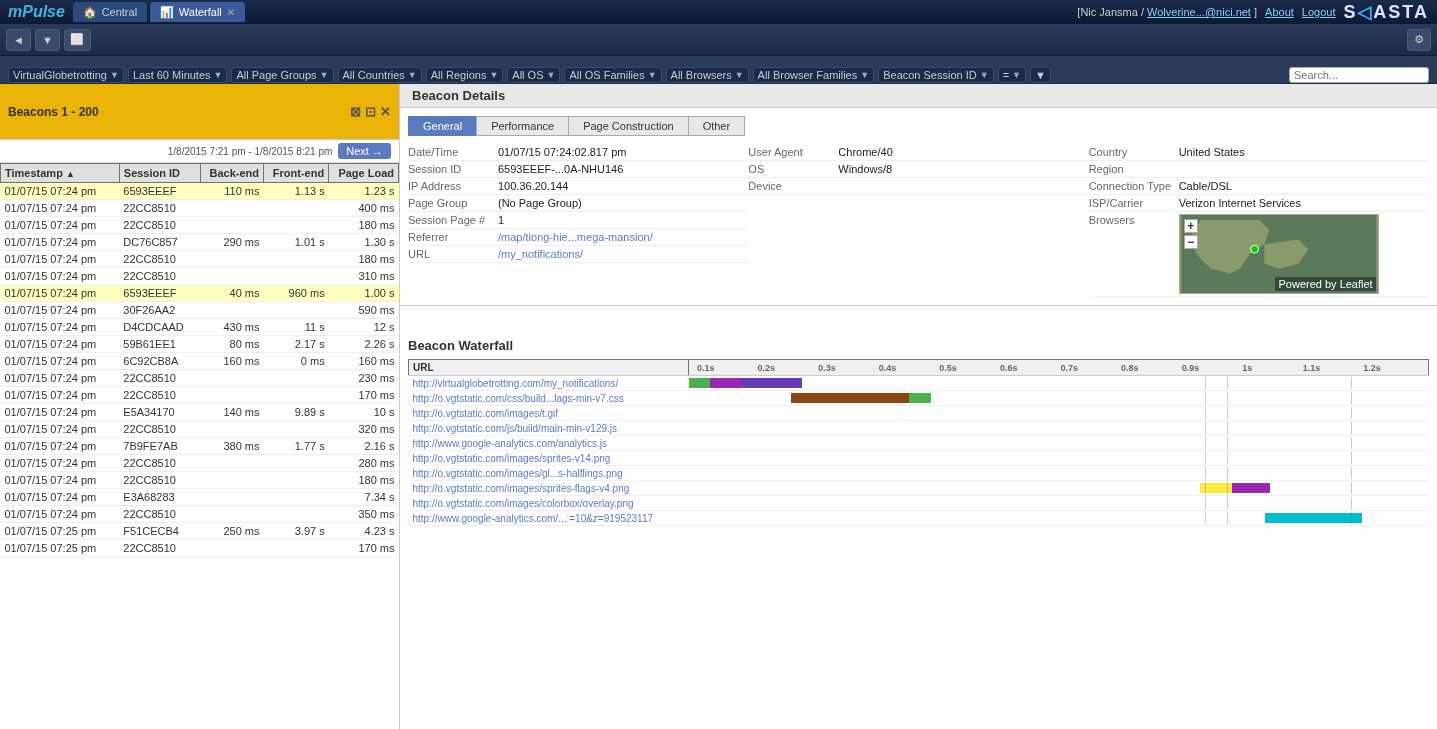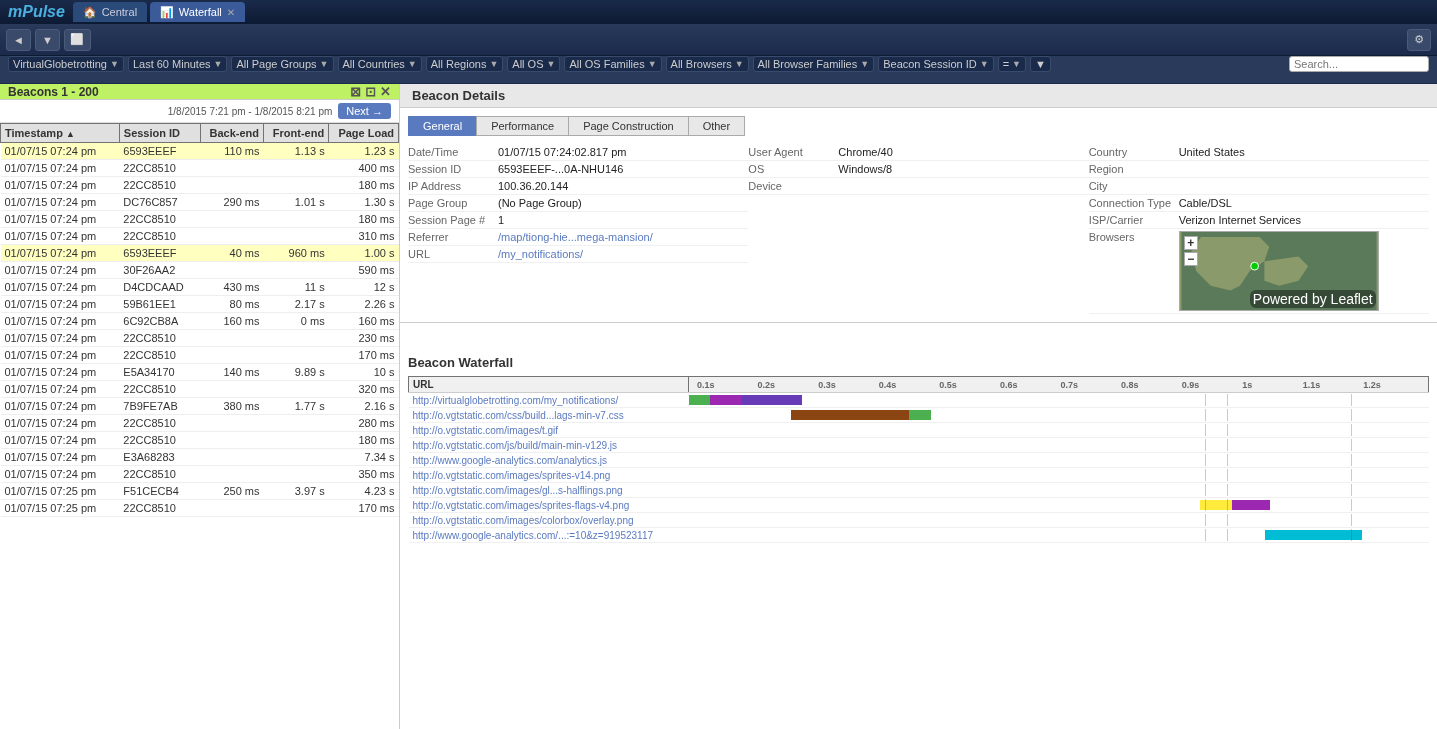--- a/index.html
+++ b/index.html
@@ -75,21 +75,21 @@
       height: 22px;
       display: flex;
       align-items: center;
     }
 
     
     #filter-bar {
       background: #2a3a5a;
       height: 28px;
       display: flex;
-      align-items: flex-start;
+      align-items: flex-end;
       padding: 0 8px;
       gap: 4px;
       border-bottom: 1px solid #1a2a4a;
     }
     .filter-dropdown {
       background: #1a2a4a;
       border: 1px solid #3a4a6a;
       color: #ccc;
       padding: 1px 4px;
       border-radius: 3px;
@@ -122,22 +122,22 @@
     #left-panel {
       width: 400px;
       min-width: 400px;
       background: white;
       border-right: 1px solid #ccc;
       display: flex;
       flex-direction: column;
       overflow: hidden;
     }
     #left-panel-header {
-      background: #bef264;
-      padding: 0 8px;
+      background: #eab308;
+      padding: 20px 8px;
       font-weight: bold;
       font-size: 12px;
       border-bottom: 1px solid #ccc;
       display: flex;
       align-items: center;
       justify-content: space-between;
     }
     .panel-controls { display: flex; gap: 4px; align-items: center; }
     .panel-ctrl-btn { font-size: 13px; cursor: pointer; color: #555; }
 
@@ -273,25 +273,24 @@
       height: 80px;
       background: #8a9a6a;
       position: relative;
       border: 1px solid #aaa;
       overflow: hidden;
     }
     .map-overlay {
       position: absolute;
       bottom: 2px;
       right: 2px;
-      font-size: 14px;
+      font-size: 11px;
       color: white;
       background: rgba(0,0,0,0.4);
       padding: 1px 3px;
-      border-radius: 6px;
     }
     .map-plus-btn, .map-minus-btn {
       position: absolute;
       left: 4px;
       background: white;
       border: 1px solid #aaa;
       width: 14px;
       height: 14px;
       display: flex;
       align-items: center;
@@ -380,20 +379,26 @@
   <div class="tab-bar">
     <div class="tab">
       <span>🏠</span>
       <span>Central</span>
     </div>
     <div class="tab active">
       <span>📊</span>
       <span>Waterfall</span>
       <span class="tab-close">✕</span>
     </div>
+  </div>
+  <div class="top-right">
+    <span>[Nic Jansma / <a>Wolverine...@nici.net</a> ]</span>
+    <a>About</a>
+    <a>Logout</a>
+    <span class="soasta-logo" style="color:#e0e0ff;font-size:18px;letter-spacing:2px;">S<span style="color:#4af;">◁</span>ASTA</span>
   </div>
 </div>
 
 <div id="toolbar">
   <button class="toolbar-btn">◄</button>
   <button class="toolbar-btn">▼</button>
   <button class="toolbar-btn">⬜</button>
   <button class="toolbar-btn" style="margin-left:auto;">⚙</button>
 </div>
 
@@ -699,24 +704,20 @@
         <div class="detail-col">
           <div class="detail-row">
             <span class="detail-label">Country</span>
             <span class="detail-value">United States</span>
           </div>
           <div class="detail-row">
             <span class="detail-label">Region</span>
             <span class="detail-value"></span>
           </div>
           <div class="detail-row">
-            <span class="detail-label">City</span>
-            <span class="detail-value"></span>
-          </div>
-          <div class="detail-row">
             <span class="detail-label">Connection Type</span>
             <span class="detail-value">Cable/DSL</span>
           </div>
           <div class="detail-row">
             <span class="detail-label">ISP/Carrier</span>
             <span class="detail-value">Verizon Internet Services</span>
           </div>
           <div class="detail-row">
             <span class="detail-label">Browsers</span>
             <div class="map-container">

